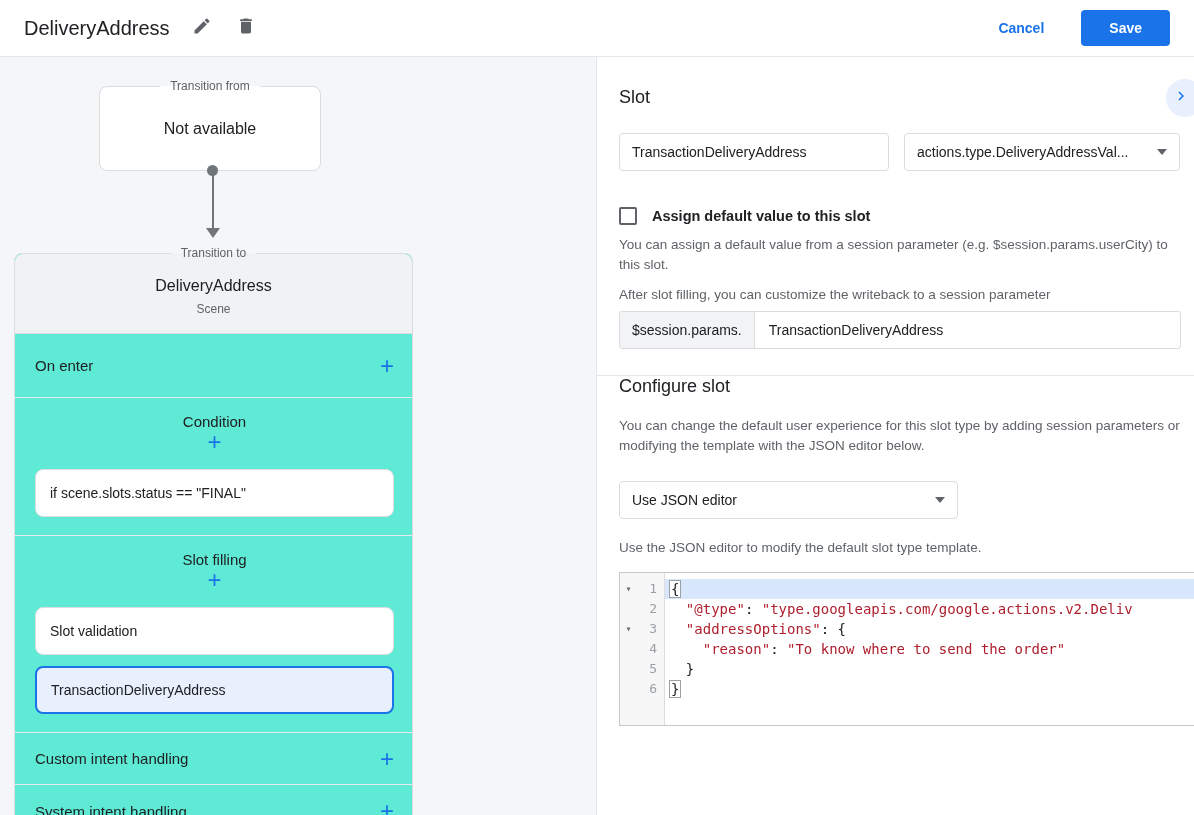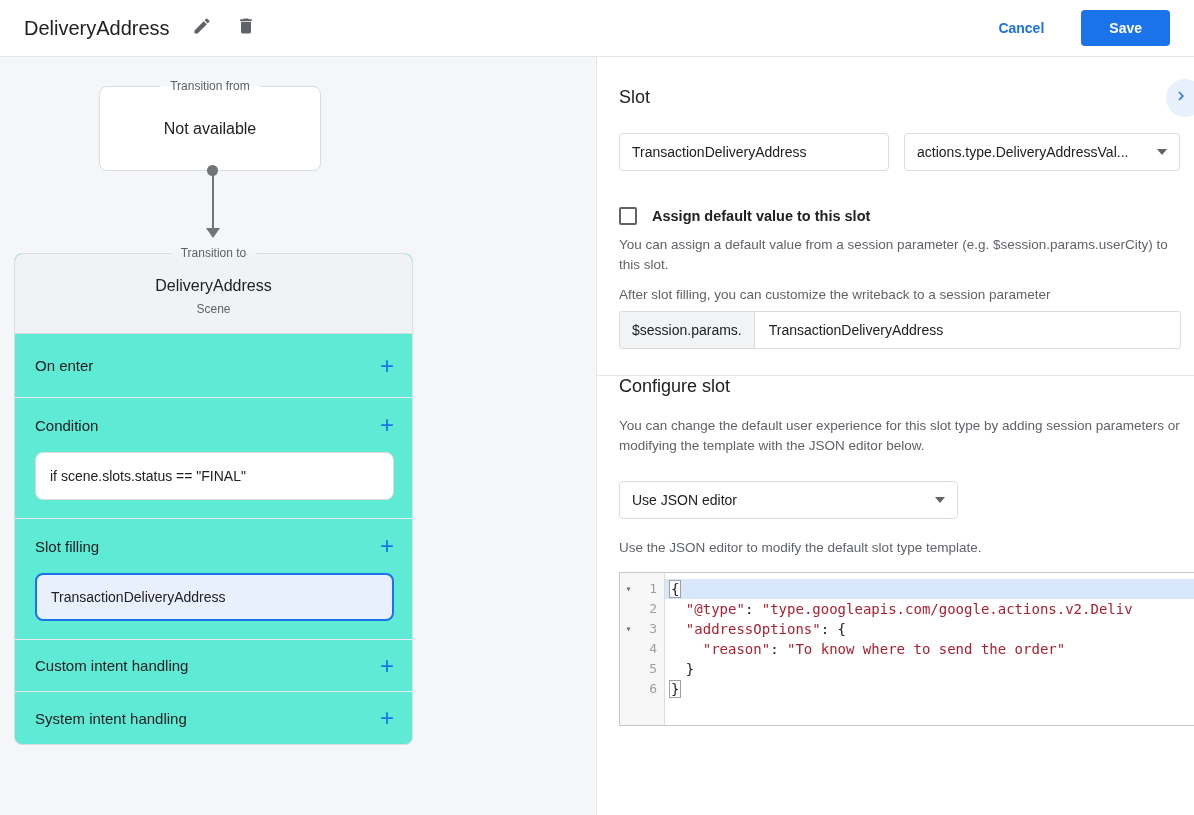--- a/index.html
+++ b/index.html
@@ -50,21 +50,21 @@
 
   .scene-row { display:flex; align-items:center; justify-content:space-between;
     padding:0 18px 0 20px; border-bottom:1px solid #e7e9ec; cursor:pointer; }
   .row-tall { height:64px; }
   .row-short { height:52px; }
   .scene-row:last-child { border-bottom:none; border-radius:0 0 8px 8px; }
   .row-label { font-size:15px; color:#202124; }
   .plus { color:#1a73e8; font-size:24px; font-weight:400; line-height:1; cursor:pointer; }
 
   .scene-section { padding:15px 18px 18px 20px; border-bottom:1px solid #e7e9ec; }
-  .section-head { display:flex; align-items:center; justify-content:space-between; }
+  .section-head { display:flex; align-items:center; justify-content:space-between;flex-direction:column; }
   .value-box { margin-top:15px; height:48px; border:1px solid #dadce0; border-radius:8px;
     background:#fff; display:flex; align-items:center; padding:0 14px;
     font-size:14px; color:#202124; cursor:pointer; }
   .value-box.selected { background:#e8f0fe; border:2px solid #1a73e8; }
   .value-box + .value-box { margin-top:11px; }
 
   
   .slot-title { margin-top:30px; font-size:18px; color:#202124; }
   .panel-fab { position:absolute; top:22px; right:-10px; width:38px; height:38px;
     border-radius:50%; background:#e8f0fe; display:flex; align-items:center;
@@ -171,20 +171,21 @@
           <span class="plus">+</span>
         </div>
         <div class="value-box">if scene.slots.status == "FINAL"</div>
       </div>
 
       <div class="scene-section">
         <div class="section-head">
           <span class="row-label">Slot filling</span>
           <span class="plus">+</span>
         </div>
+        <div class="value-box">Slot validation</div>
         <div class="value-box selected">TransactionDeliveryAddress</div>
       </div>
 
       <div class="scene-row row-short">
         <span class="row-label">Custom intent handling</span>
         <span class="plus">+</span>
       </div>
 
       <div class="scene-row row-short">
         <span class="row-label">System intent handling</span>

